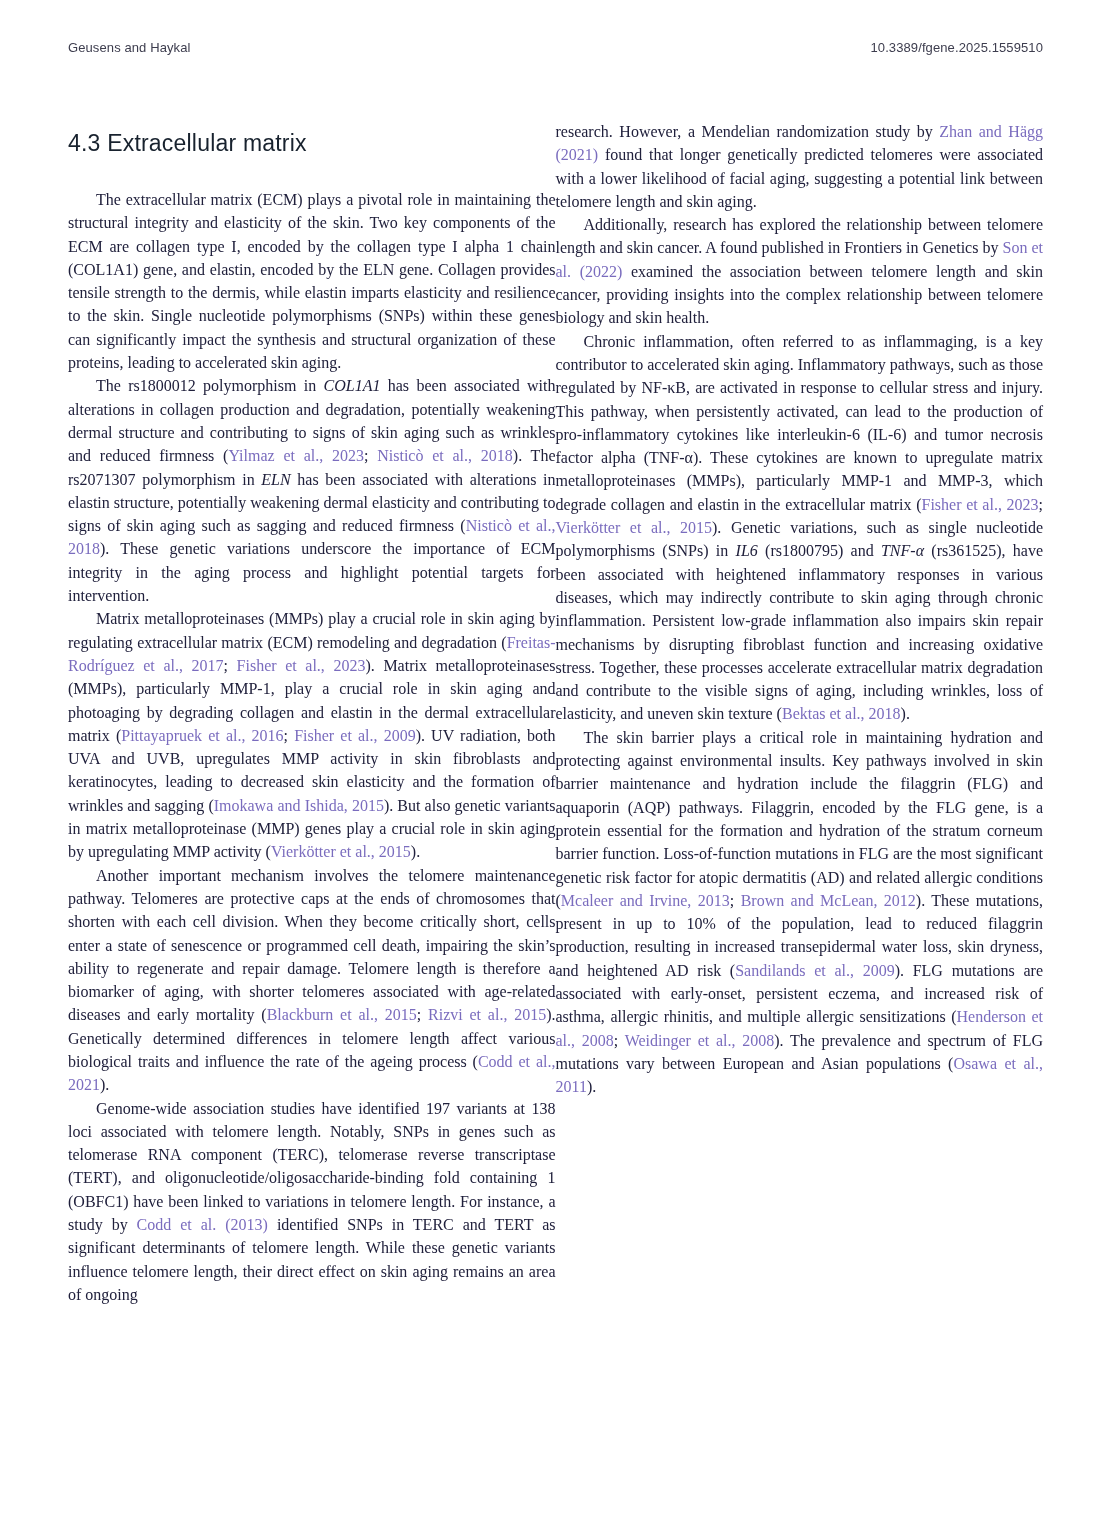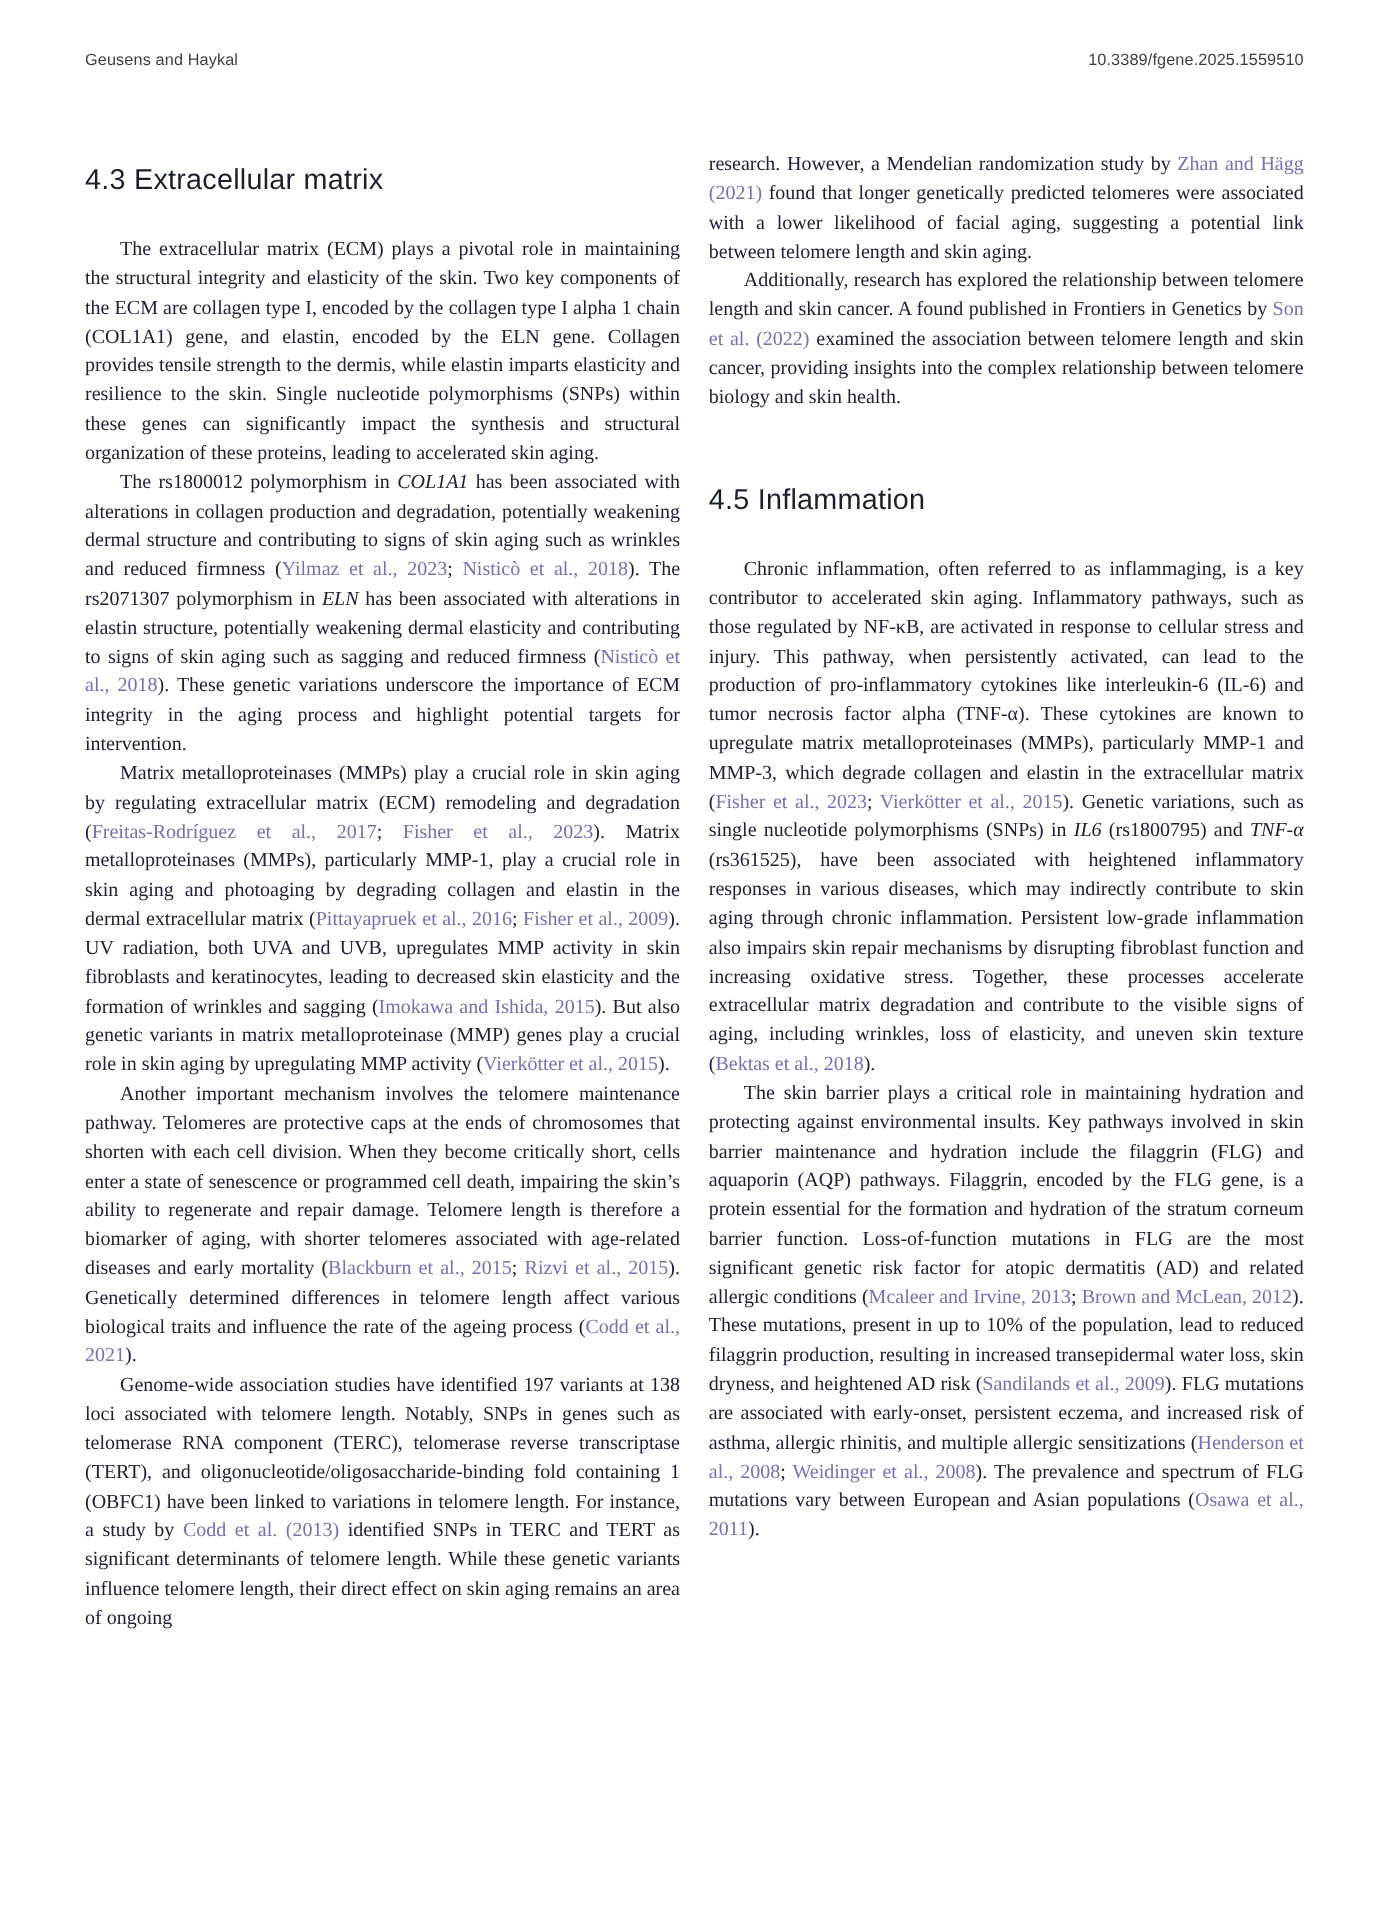--- a/index.html
+++ b/index.html
@@ -27,21 +27,20 @@
     font-size: 13px;
     color: #3d3d4e;
     letter-spacing: 0.1px;
   }
   .content {
     position: absolute;
     top: 120px;
     left: 68px;
     right: 57px;
     display: flex;
-    gap: 23px;
   }
   .column {
     flex: 1 1 0;
     min-width: 0;
     font-family: "Liberation Serif", "DejaVu Serif", serif;
     font-size: 16px;
     line-height: 23.3px;
     color: var(--text-color, #20203c);
     text-align: justify;
   }
@@ -87,18 +86,17 @@
         <h2 class="section-heading">4.3 Extracellular matrix</h2>
         <p class="para"><span>The extracellular matrix (ECM) plays a pivotal role in maintaining the structural integrity and elasticity of the skin. Two key components of the ECM are collagen type I, encoded by the collagen type I alpha 1 chain (COL1A1) gene, and elastin, encoded by the ELN gene. Collagen provides tensile strength to the dermis, while elastin imparts elasticity and resilience to the skin. Single nucleotide polymorphisms (SNPs) within these genes can significantly impact the synthesis and structural organization of these proteins, leading to accelerated skin aging.</span></p>
         <p class="para"><span>The rs1800012 polymorphism in </span><em>COL1A1</em><span> has been associated with alterations in collagen production and degradation, potentially weakening dermal structure and contributing to signs of skin aging such as wrinkles and reduced firmness (</span><a class="cite" href="#">Yilmaz et al., 2023</a><span>; </span><a class="cite" href="#">Nisticò et al., 2018</a><span>). The rs2071307 polymorphism in </span><em>ELN</em><span> has been associated with alterations in elastin structure, potentially weakening dermal elasticity and contributing to signs of skin aging such as sagging and reduced firmness (</span><a class="cite" href="#">Nisticò et al., 2018</a><span>). These genetic variations underscore the importance of ECM integrity in the aging process and highlight potential targets for intervention.</span></p>
         <p class="para"><span>Matrix metalloproteinases (MMPs) play a crucial role in skin aging by regulating extracellular matrix (ECM) remodeling and degradation (</span><a class="cite" href="#">Freitas-Rodríguez et al., 2017</a><span>; </span><a class="cite" href="#">Fisher et al., 2023</a><span>). Matrix metalloproteinases (MMPs), particularly MMP-1, play a crucial role in skin aging and photoaging by degrading collagen and elastin in the dermal extracellular matrix (</span><a class="cite" href="#">Pittayapruek et al., 2016</a><span>; </span><a class="cite" href="#">Fisher et al., 2009</a><span>). UV radiation, both UVA and UVB, upregulates MMP activity in skin fibroblasts and keratinocytes, leading to decreased skin elasticity and the formation of wrinkles and sagging (</span><a class="cite" href="#">Imokawa and Ishida, 2015</a><span>). But also genetic variants in matrix metalloproteinase (MMP) genes play a crucial role in skin aging by upregulating MMP activity (</span><a class="cite" href="#">Vierkötter et al., 2015</a><span>).</span></p>
         <p class="para"><span>Another important mechanism involves the telomere maintenance pathway. Telomeres are protective caps at the ends of chromosomes that shorten with each cell division. When they become critically short, cells enter a state of senescence or programmed cell death, impairing the skin’s ability to regenerate and repair damage. Telomere length is therefore a biomarker of aging, with shorter telomeres associated with age-related diseases and early mortality (</span><a class="cite" href="#">Blackburn et al., 2015</a><span>; </span><a class="cite" href="#">Rizvi et al., 2015</a><span>). Genetically determined differences in telomere length affect various biological traits and influence the rate of the ageing process (</span><a class="cite" href="#">Codd et al., 2021</a><span>).</span></p>
         <p class="para"><span>Genome-wide association studies have identified 197 variants at 138 loci associated with telomere length. Notably, SNPs in genes such as telomerase RNA component (TERC), telomerase reverse transcriptase (TERT), and oligonucleotide/oligosaccharide-binding fold containing 1 (OBFC1) have been linked to variations in telomere length. For instance, a study by </span><a class="cite" href="#">Codd et al. (2013)</a><span> identified SNPs in TERC and TERT as significant determinants of telomere length. While these genetic variants influence telomere length, their direct effect on skin aging remains an area of ongoing</span></p>
       </div>
     <div class="column">
         <p class="para noindent"><span>research. However, a Mendelian randomization study by </span><a class="cite" href="#">Zhan and Hägg (2021)</a><span> found that longer genetically predicted telomeres were associated with a lower likelihood of facial aging, suggesting a potential link between telomere length and skin aging.</span></p>
         <p class="para"><span>Additionally, research has explored the relationship between telomere length and skin cancer. A found published in Frontiers in Genetics by </span><a class="cite" href="#">Son et al. (2022)</a><span> examined the association between telomere length and skin cancer, providing insights into the complex relationship between telomere biology and skin health.</span></p>
-        <h2 class="section-heading">4.5 Inflammation</h2>
         <p class="para"><span>Chronic inflammation, often referred to as inflammaging, is a key contributor to accelerated skin aging. Inflammatory pathways, such as those regulated by NF-κB, are activated in response to cellular stress and injury. This pathway, when persistently activated, can lead to the production of pro-inflammatory cytokines like interleukin-6 (IL-6) and tumor necrosis factor alpha (TNF-α). These cytokines are known to upregulate matrix metalloproteinases (MMPs), particularly MMP-1 and MMP-3, which degrade collagen and elastin in the extracellular matrix (</span><a class="cite" href="#">Fisher et al., 2023</a><span>; </span><a class="cite" href="#">Vierkötter et al., 2015</a><span>). Genetic variations, such as single nucleotide polymorphisms (SNPs) in </span><em>IL6</em><span> (rs1800795) and </span><em>TNF-α</em><span> (rs361525), have been associated with heightened inflammatory responses in various diseases, which may indirectly contribute to skin aging through chronic inflammation. Persistent low-grade inflammation also impairs skin repair mechanisms by disrupting fibroblast function and increasing oxidative stress. Together, these processes accelerate extracellular matrix degradation and contribute to the visible signs of aging, including wrinkles, loss of elasticity, and uneven skin texture (</span><a class="cite" href="#">Bektas et al., 2018</a><span>).</span></p>
         <p class="para"><span>The skin barrier plays a critical role in maintaining hydration and protecting against environmental insults. Key pathways involved in skin barrier maintenance and hydration include the filaggrin (FLG) and aquaporin (AQP) pathways. Filaggrin, encoded by the FLG gene, is a protein essential for the formation and hydration of the stratum corneum barrier function. Loss-of-function mutations in FLG are the most significant genetic risk factor for atopic dermatitis (AD) and related allergic conditions (</span><a class="cite" href="#">Mcaleer and Irvine, 2013</a><span>; </span><a class="cite" href="#">Brown and McLean, 2012</a><span>). These mutations, present in up to 10% of the population, lead to reduced filaggrin production, resulting in increased transepidermal water loss, skin dryness, and heightened AD risk (</span><a class="cite" href="#">Sandilands et al., 2009</a><span>). FLG mutations are associated with early-onset, persistent eczema, and increased risk of asthma, allergic rhinitis, and multiple allergic sensitizations (</span><a class="cite" href="#">Henderson et al., 2008</a><span>; </span><a class="cite" href="#">Weidinger et al., 2008</a><span>). The prevalence and spectrum of FLG mutations vary between European and Asian populations (</span><a class="cite" href="#">Osawa et al., 2011</a><span>).</span></p>
       </div>
   </div>
 </div>
 
 </body></html>

